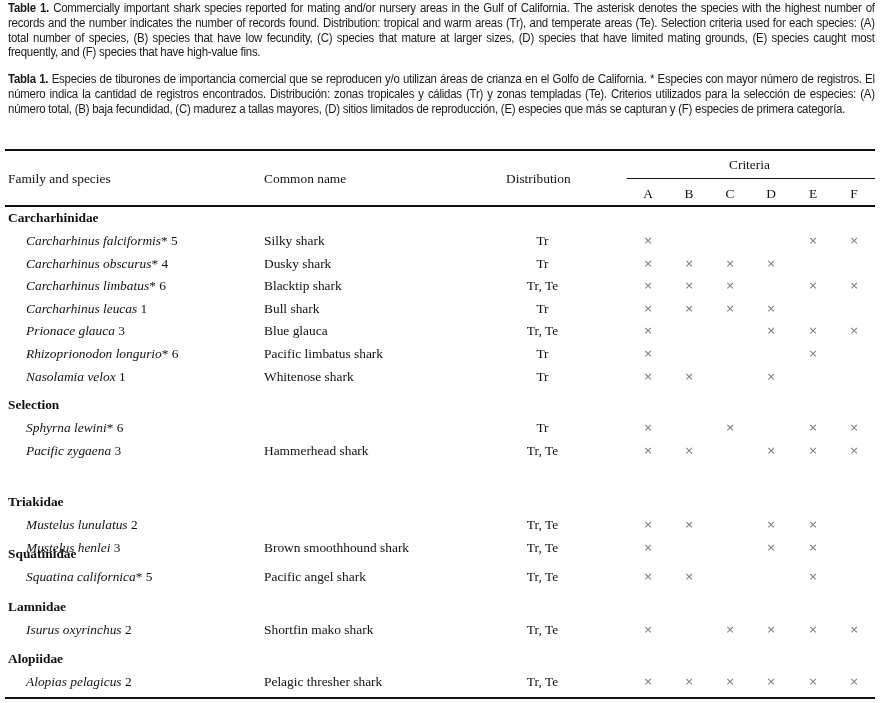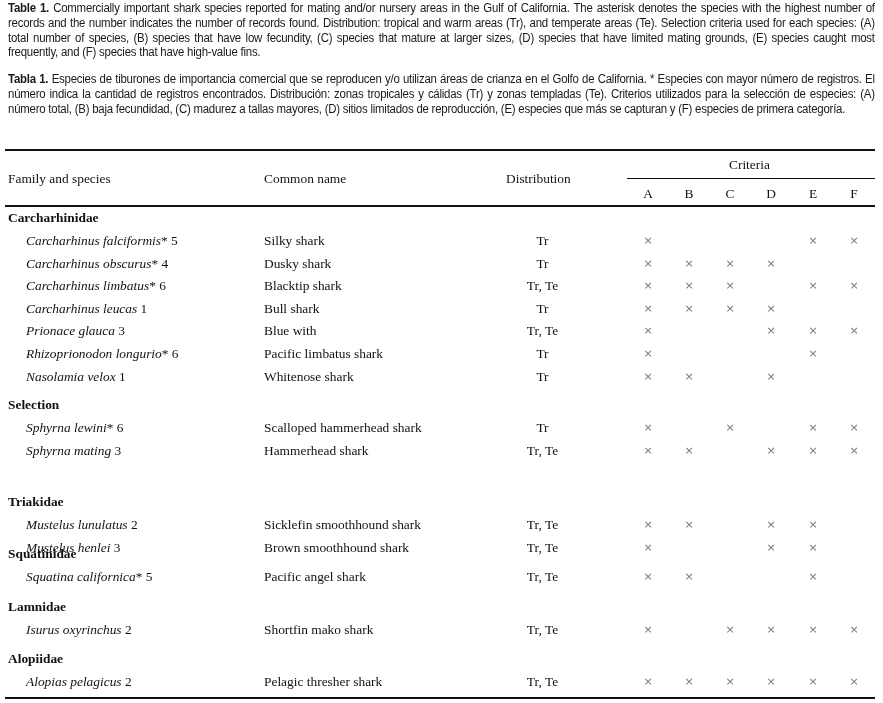--- a/index.html
+++ b/index.html
@@ -75,21 +75,21 @@
         <span class="sp"><i>Carcharhinus leucas</i> <span>1</span></span>
         <span class="cn">Bull shark</span>
         <span class="ds">Tr</span>
         <span class="mk ca">×</span>
         <span class="mk cb">×</span>
         <span class="mk cc">×</span>
         <span class="mk cd">×</span>
       </div>
       <div class="row" style="top: 323.4px;">
         <span class="sp"><i>Prionace glauca</i> <span>3</span></span>
-        <span class="cn">Blue with</span>
+        <span class="cn">Blue glauca</span>
         <span class="ds">Tr, Te</span>
         <span class="mk ca">×</span>
         <span class="mk cd">×</span>
         <span class="mk ce">×</span>
         <span class="mk cf">×</span>
       </div>
       <div class="row" style="top: 346px;">
         <span class="sp"><i>Rhizoprionodon longurio</i><span>*</span> <span>6</span></span>
         <span class="cn">Pacific limbatus shark</span>
         <span class="ds">Tr</span>
@@ -100,41 +100,39 @@
         <span class="sp"><i>Nasolamia velox</i> <span>1</span></span>
         <span class="cn">Whitenose shark</span>
         <span class="ds">Tr</span>
         <span class="mk ca">×</span>
         <span class="mk cb">×</span>
         <span class="mk cd">×</span>
       </div>
       <div class="fam" style="top: 397px;">Selection</div>
       <div class="row" style="top: 420px; padding-left: 42px;">
         <span class="sp"><i>Sphyrna lewini</i><span>*</span> <span>6</span></span>
-        <span class="cn">Scalloped hammerhead shark</span>
         <span class="ds">Tr</span>
         <span class="mk ca">×</span>
         <span class="mk cc">×</span>
         <span class="mk ce">×</span>
         <span class="mk cf">×</span>
       </div>
       <div class="row" style="top: 442.6px;">
-        <span class="sp"><i>Sphyrna mating</i> <span>3</span></span>
+        <span class="sp"><i>Pacific zygaena</i> <span>3</span></span>
         <span class="cn">Hammerhead shark</span>
         <span class="ds">Tr, Te</span>
         <span class="mk ca">×</span>
         <span class="mk cb">×</span>
         <span class="mk cd">×</span>
         <span class="mk ce">×</span>
         <span class="mk cf">×</span>
       </div>
       <div class="fam" style="top: 494px;">Triakidae</div>
       <div class="row" style="top: 517px;">
         <span class="sp"><i>Mustelus lunulatus</i> <span>2</span></span>
-        <span class="cn">Sicklefin smoothhound shark</span>
         <span class="ds">Tr, Te</span>
         <span class="mk ca">×</span>
         <span class="mk cb">×</span>
         <span class="mk cd">×</span>
         <span class="mk ce">×</span>
       </div>
       <div class="row" style="top: 539.6px;">
         <span class="sp"><i>Mustelus henlei</i> <span>3</span></span>
         <span class="cn">Brown smoothhound shark</span>
         <span class="ds">Tr, Te</span>

